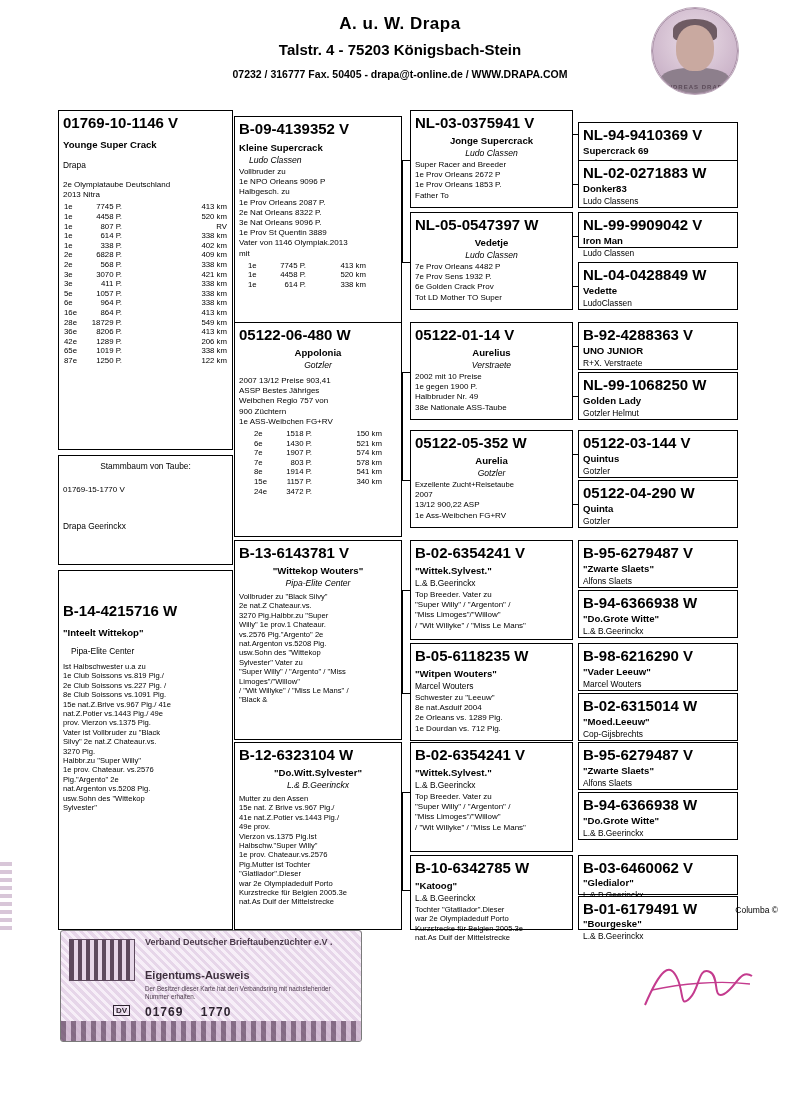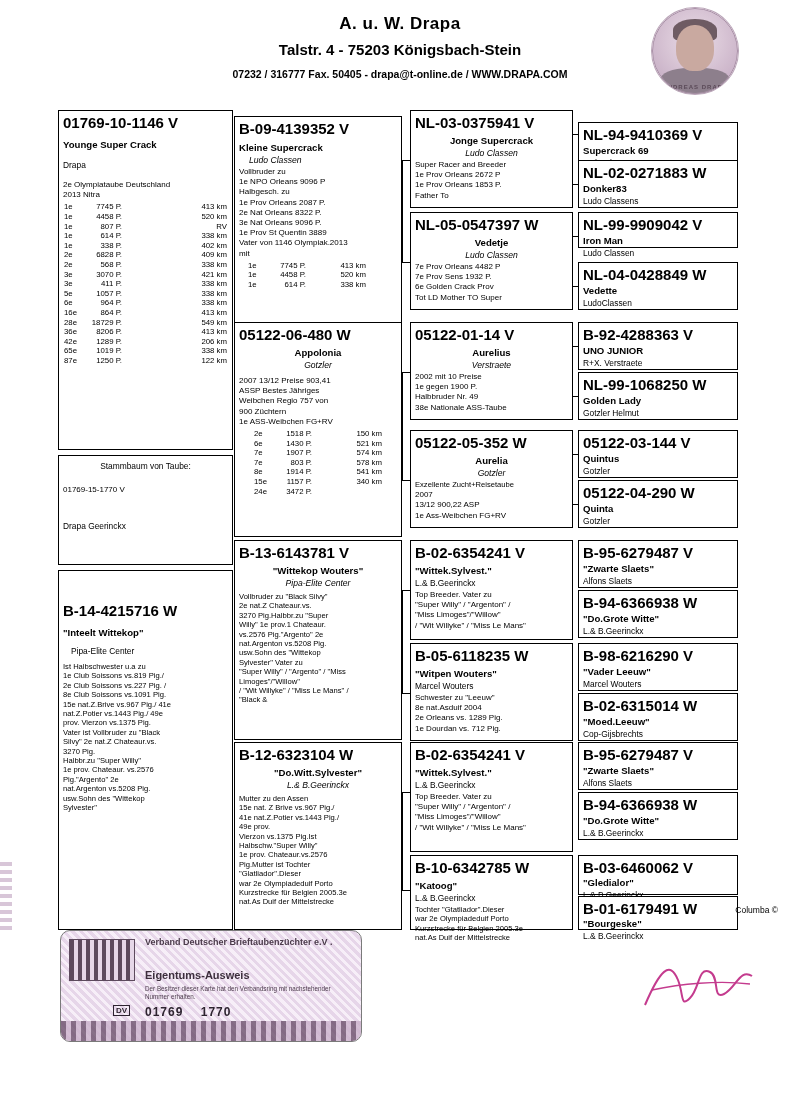--- a/index.html
+++ b/index.html
@@ -60,21 +60,21 @@
   td.c2{width:34px;text-align:right;}
   td.c4{text-align:right;}
 
   .connect{position:absolute;background:#000;}
   .vline{width:1px;}
   .hline{height:1px;}
 
   
   .card{
     position:absolute;left:60px;top:930px;width:300px;height:110px;
-    border:1px solid #7a7a7a;border-radius:10px;
+    border:1px solid #7a7a7a;border-radius:3px;
     background:
       repeating-linear-gradient(45deg,rgba(210,180,215,.55) 0 3px,rgba(240,225,242,.55) 3px 6px);
     overflow:hidden;
   }
   .card .cbar{
     position:absolute;left:0;right:0;bottom:0;height:20px;
     background:repeating-linear-gradient(90deg,#6b4f6b 0 5px,#cbb2cc 5px 10px);
     opacity:.8;
   }
   .card .ctop{position:absolute;left:84px;top:6px;right:6px;font-size:9px;font-weight:bold;color:#4b3b4b;}

